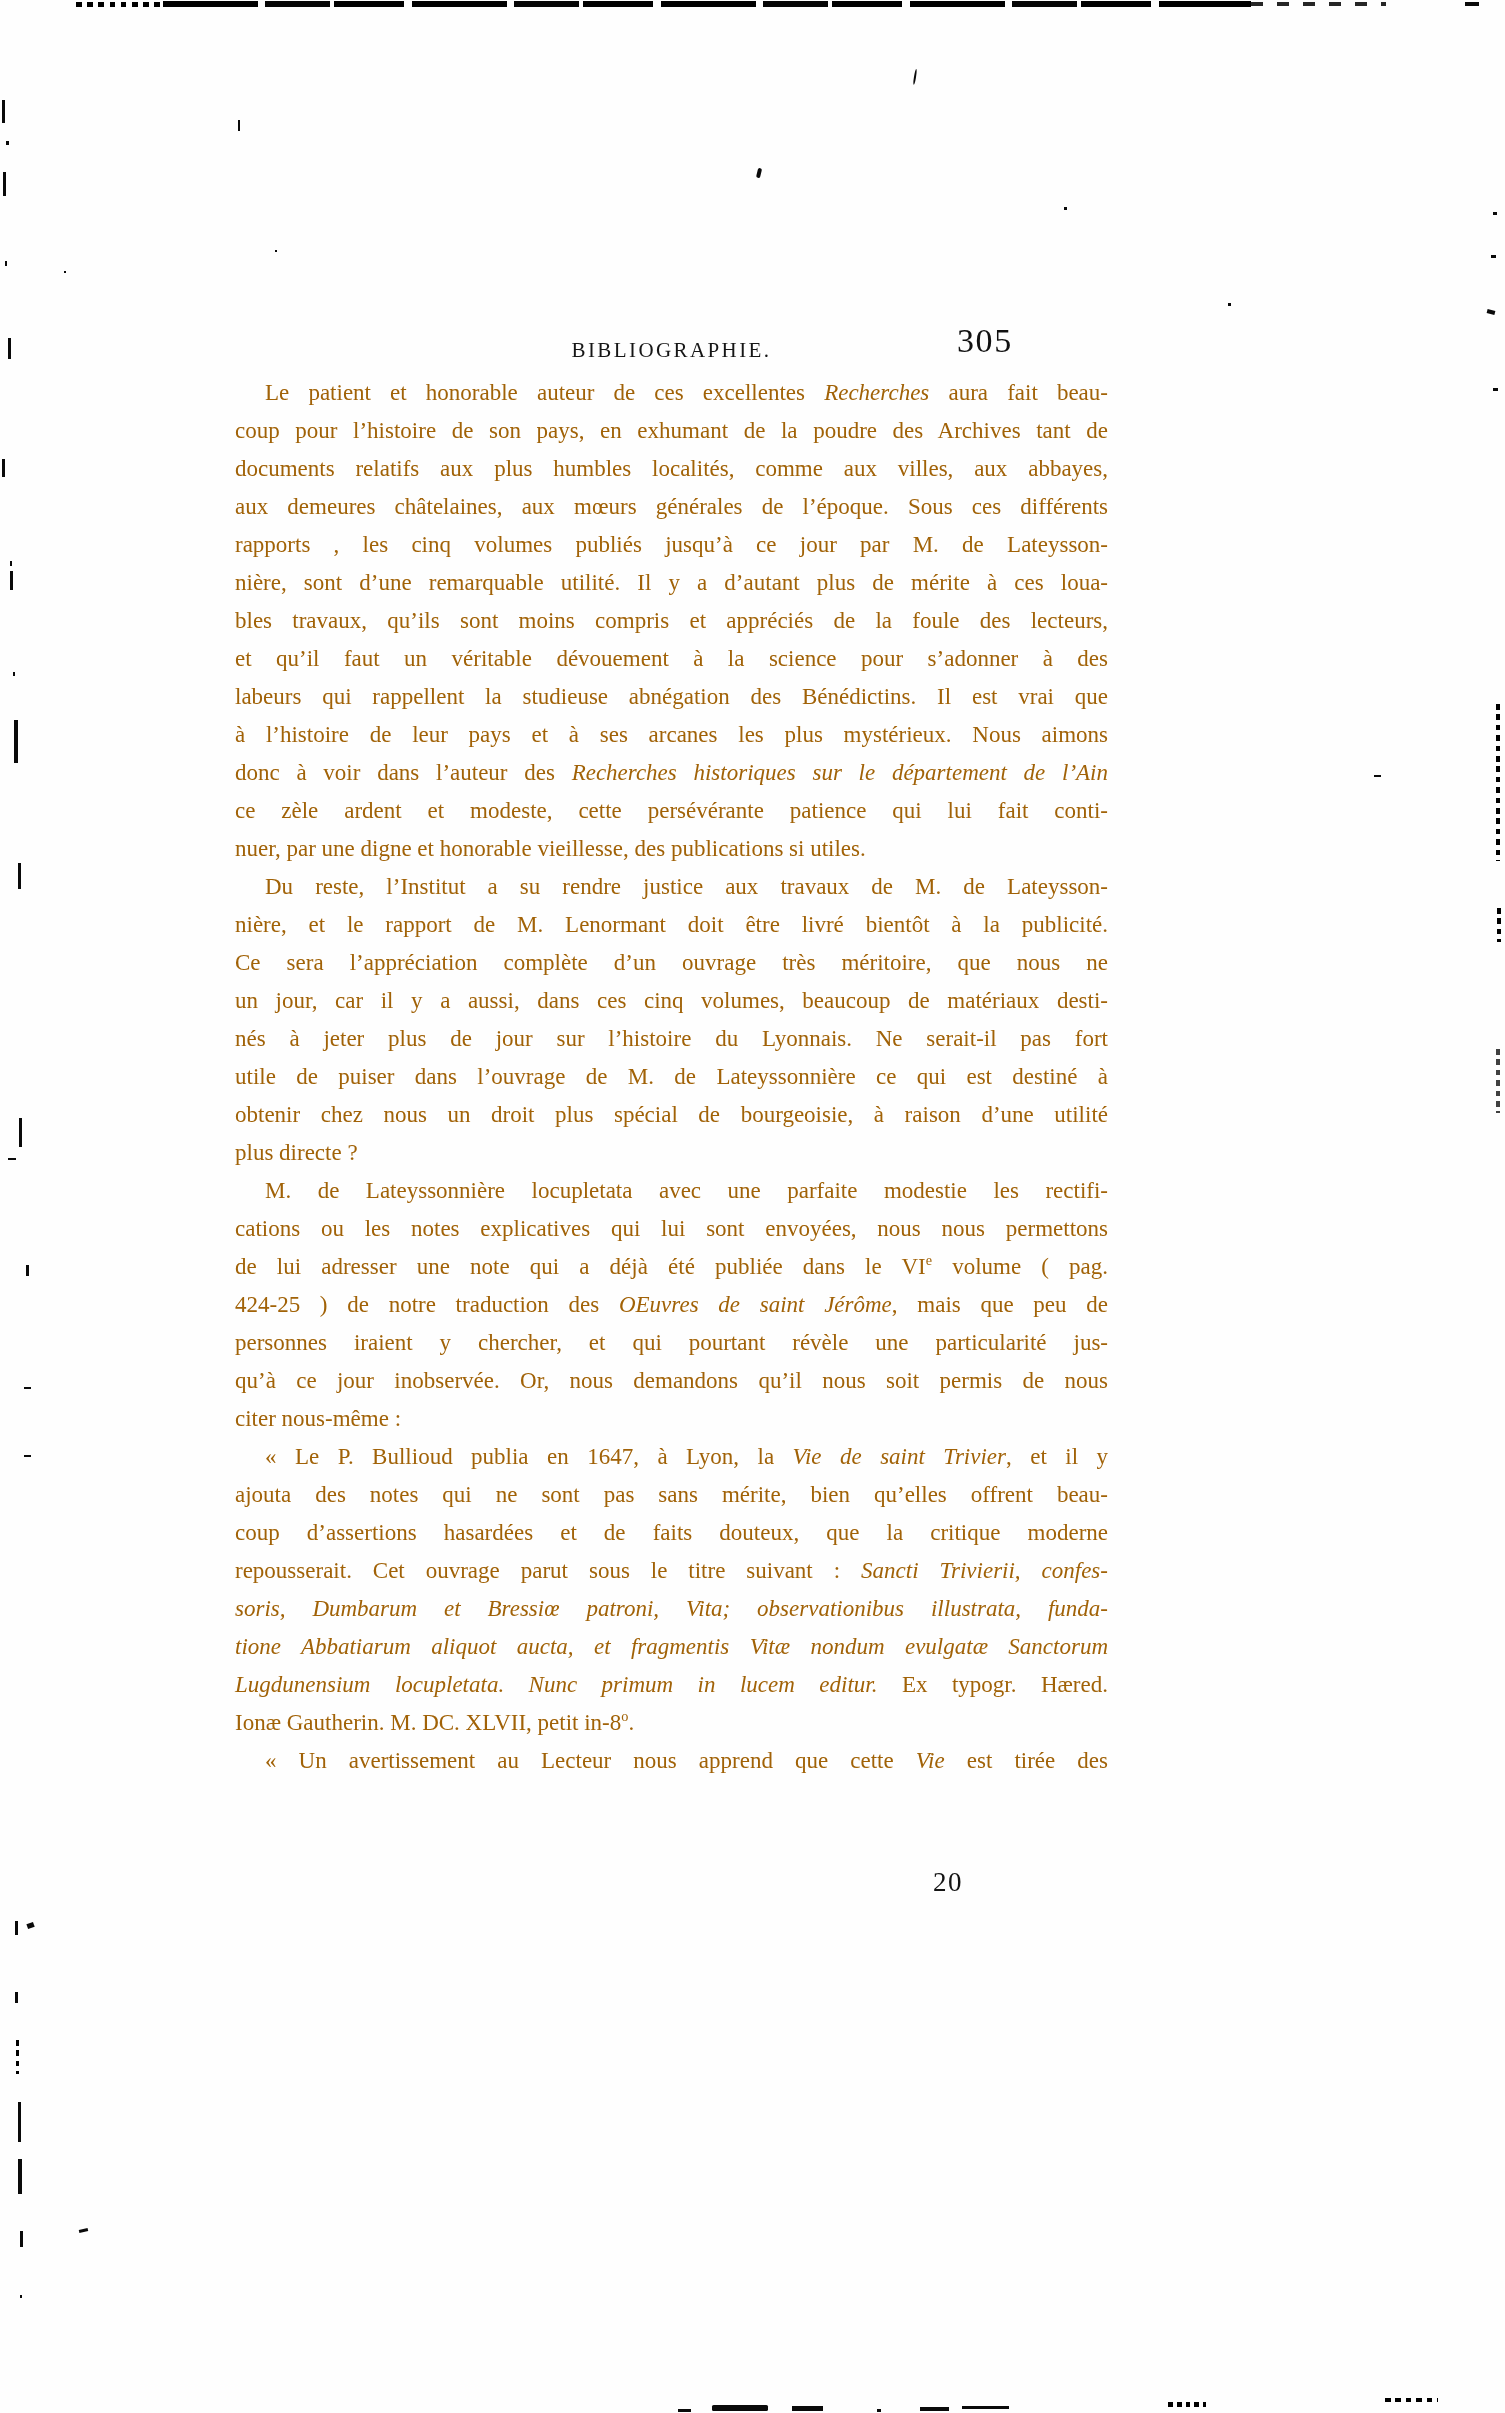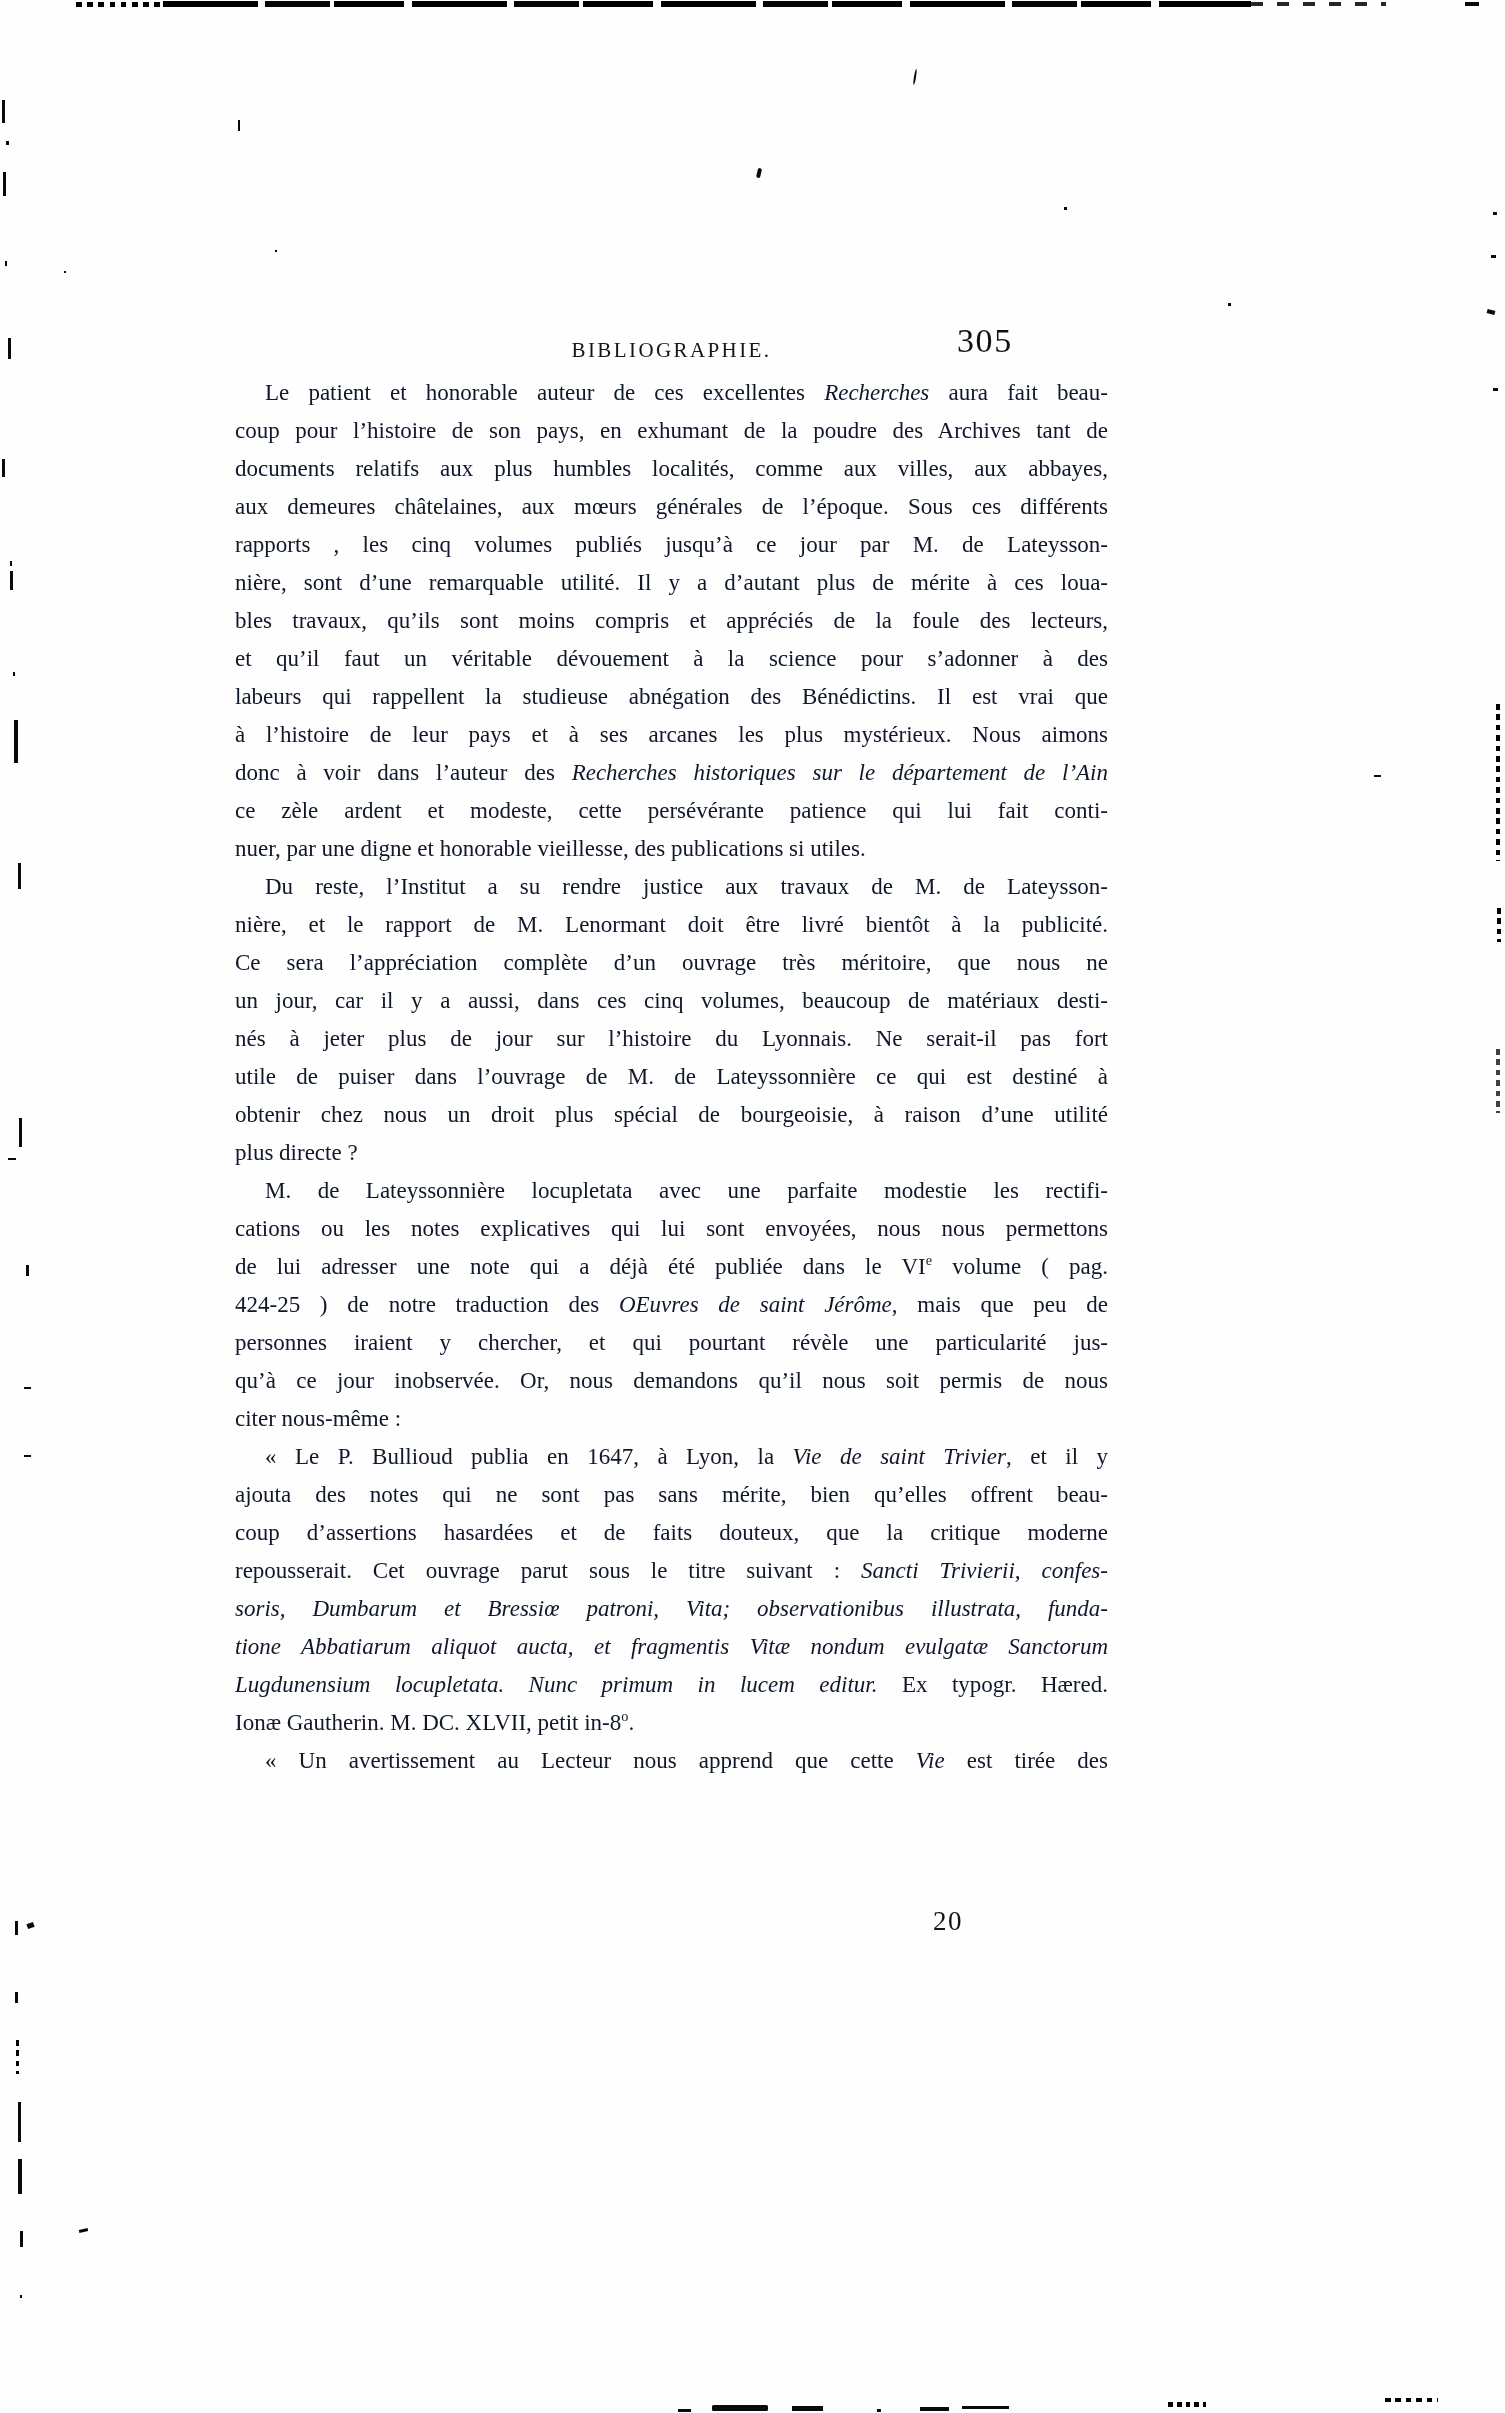--- a/index.html
+++ b/index.html
@@ -37,40 +37,39 @@
     color: #101010;
   }
   
   .text-block {
     position: absolute;
     left: 235px;
     top: 374px;
     width: 873px;
     font-size: 23px;
     line-height: 38px;
-    color: #0f172a;
+    color: #a16207;
   }
   .line {
     text-align: justify;
     text-justify: inter-word;
     height: 38px;
     white-space: normal;
   }
   .line.just { text-align-last: justify; }
   .line.indent { text-indent: 30px; }
   .line i { font-style: italic; }
   .line sup { font-size: 0.62em; vertical-align: super; line-height: 0; }
   .signature {
     position: absolute;
     left: 933px;
     top: 1867px;
     font-size: 27px;
     letter-spacing: 1.6px;
     color: #141414;
-    margin-top: 39px;
   }
   
   .mk { position: absolute; background: #0a0a0a; }
   .top-dots {
     position: absolute; left: 76px; top: 2.4px; width: 87px; height: 4.8px;
     background: repeating-linear-gradient(90deg, #000 0 5.6px, transparent 5.6px 11.2px);
   }
   .top-line {
     position: absolute; left: 163px; top: 0.8px; width: 1088px; height: 6.4px;
     background:

